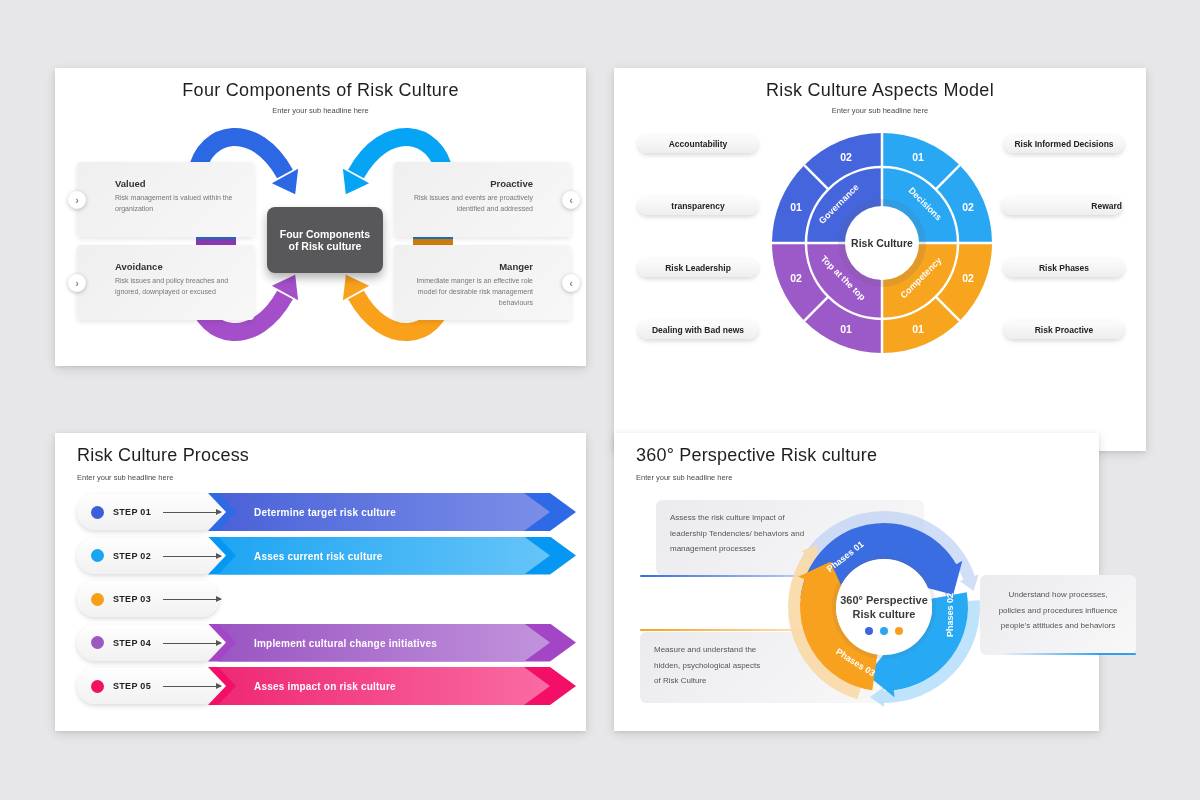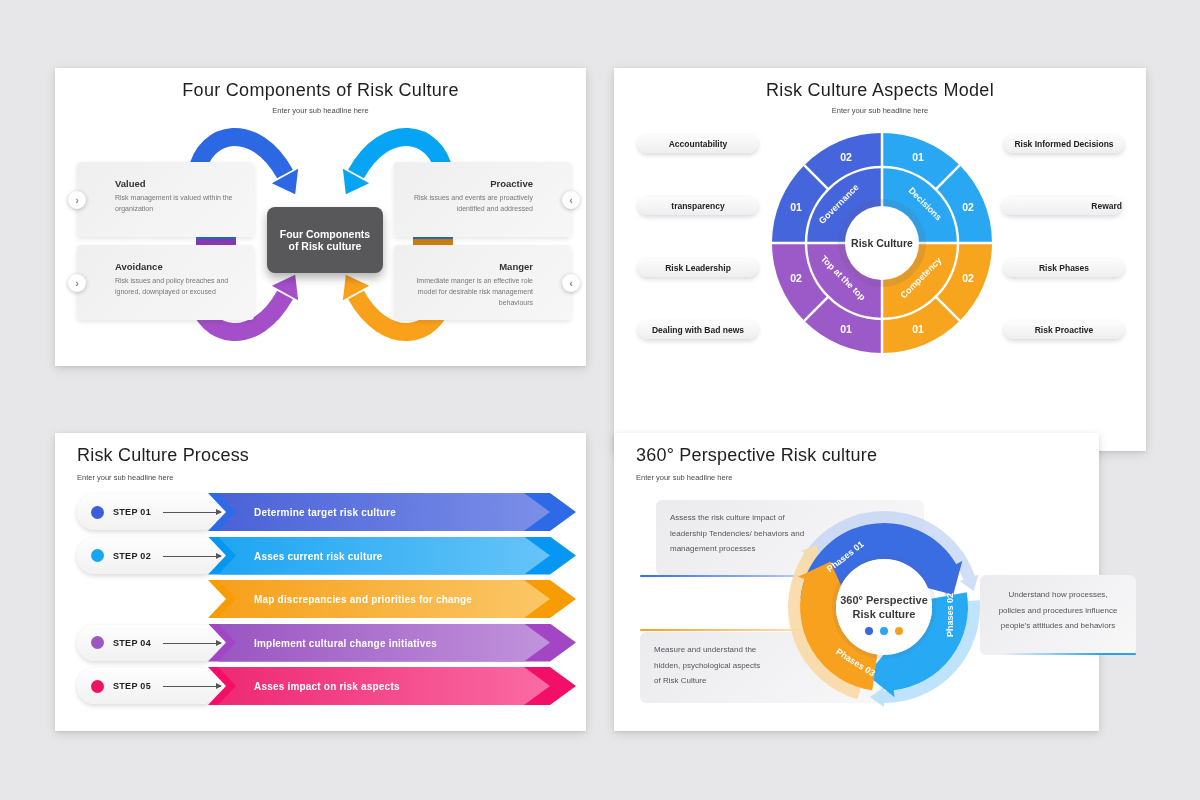--- a/index.html
+++ b/index.html
@@ -189,25 +189,25 @@
       <div class="slab">STEP 02</div>
       <div class="conn"></div>
     </div>
     <div class="banner">
         <div class="bk"></div>
         <div class="fr"></div>
       <div class="btxt">Asses current risk culture</div>
       </div>
   </div>
   <div class="step-row r2" style="top:147px;">
-    <div class="banner">
-        <div class="bk"></div>
-        <div class="fr"></div>
-      <div class="btxt">Map discrepancies and priorities for change</div>
-      </div>
+    <div class="spill">
+      <div class="sdot"></div>
+      <div class="slab">STEP 03</div>
+      <div class="conn"></div>
+    </div>
   </div>
   <div class="step-row r3" style="top:190.5px;text-align:center;">
     <div class="spill">
       <div class="sdot"></div>
       <div class="slab">STEP 04</div>
       <div class="conn"></div>
     </div>
     <div class="banner">
         <div class="bk"></div>
         <div class="fr"></div>
@@ -216,21 +216,21 @@
   </div>
   <div class="step-row r4" style="top:234px;">
     <div class="spill">
       <div class="sdot"></div>
       <div class="slab">STEP 05</div>
       <div class="conn"></div>
     </div>
     <div class="banner">
         <div class="bk"></div>
         <div class="fr"></div>
-      <div class="btxt">Asses impact on risk aspects</div>
+      <div class="btxt">Asses impact on risk culture</div>
       </div>
   </div>
 </div>
 
 <div class="slide" id="s4">
   <div class="title-l">360° Perspective Risk culture</div>
   <div class="sub-l">Enter your sub headline here</div>
 
   <div class="note" style="left:26px;top:67px;width:268px;height:75px;padding:10px 14px;margin-left:16px;">
     <div>Assess the risk culture impact of</div>

